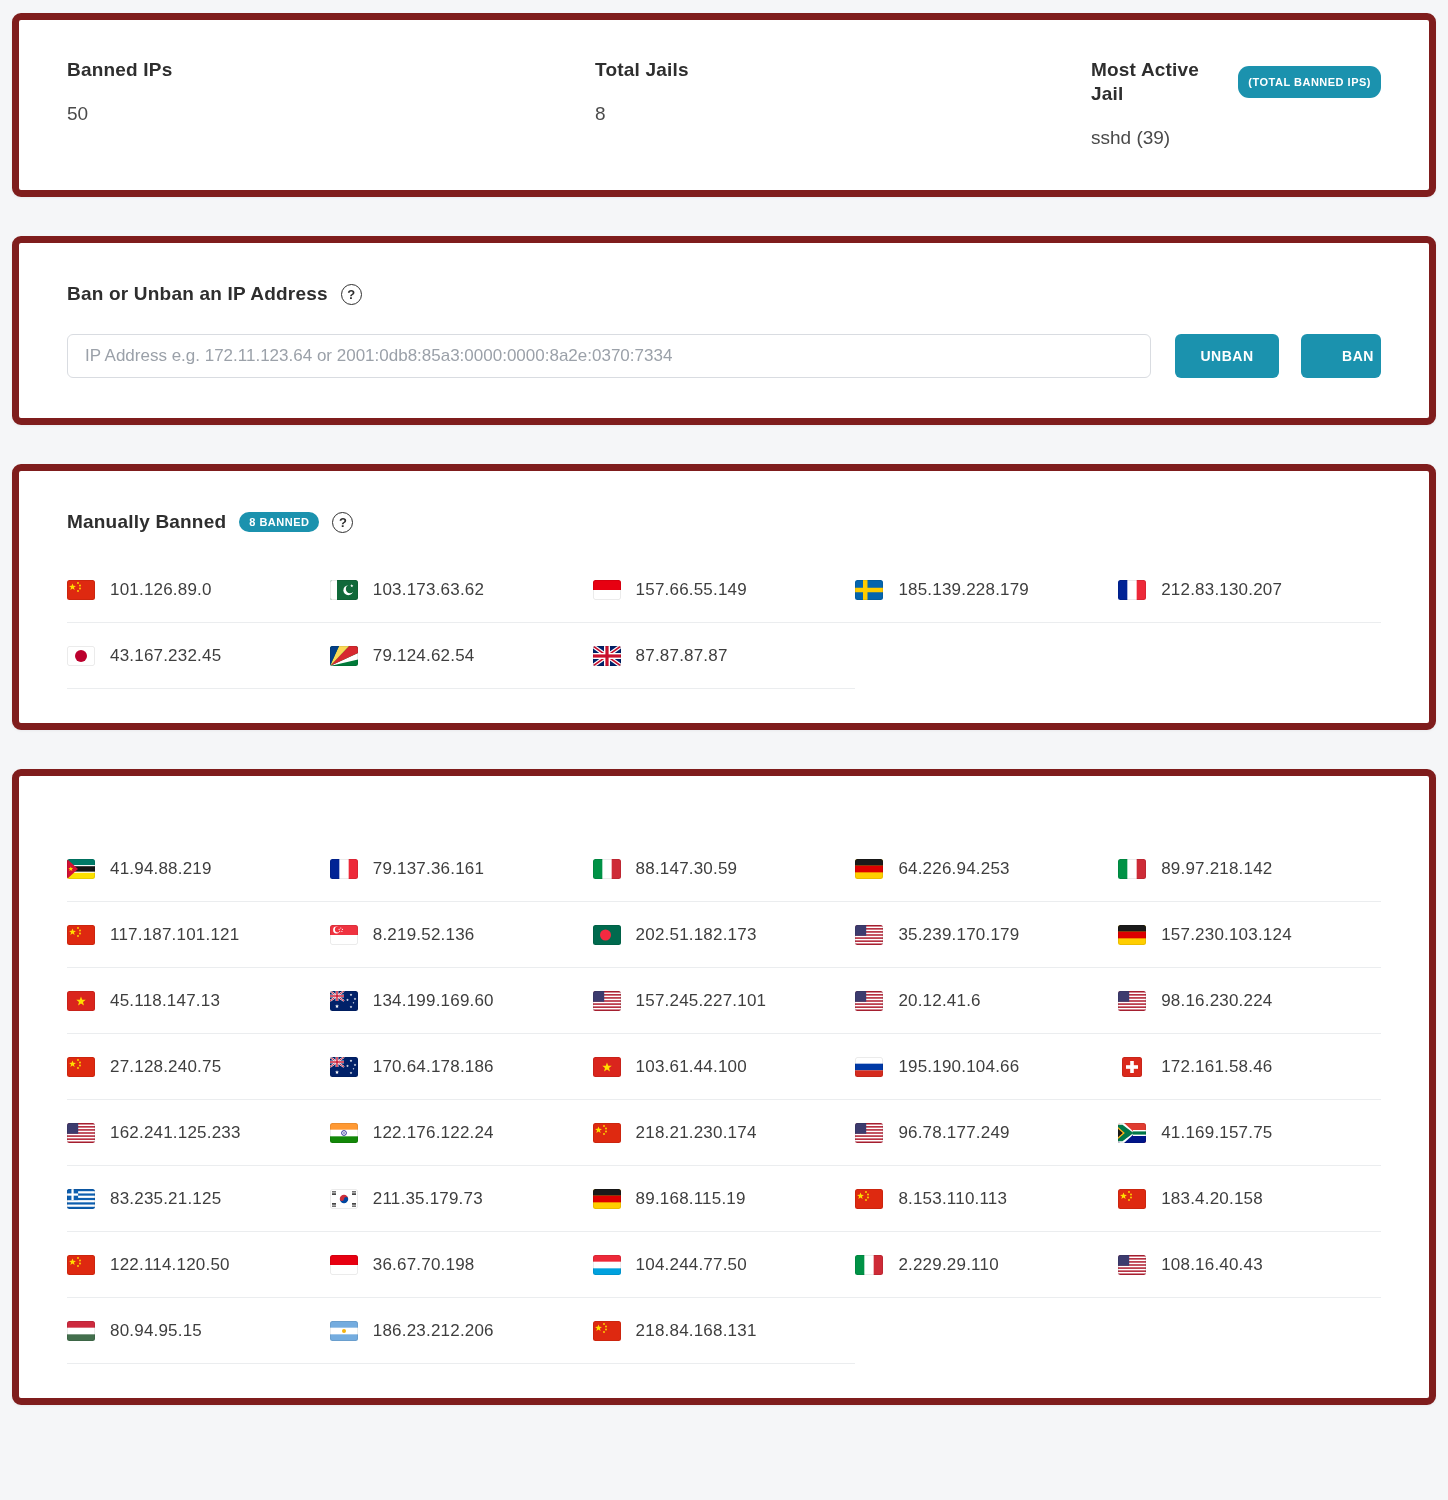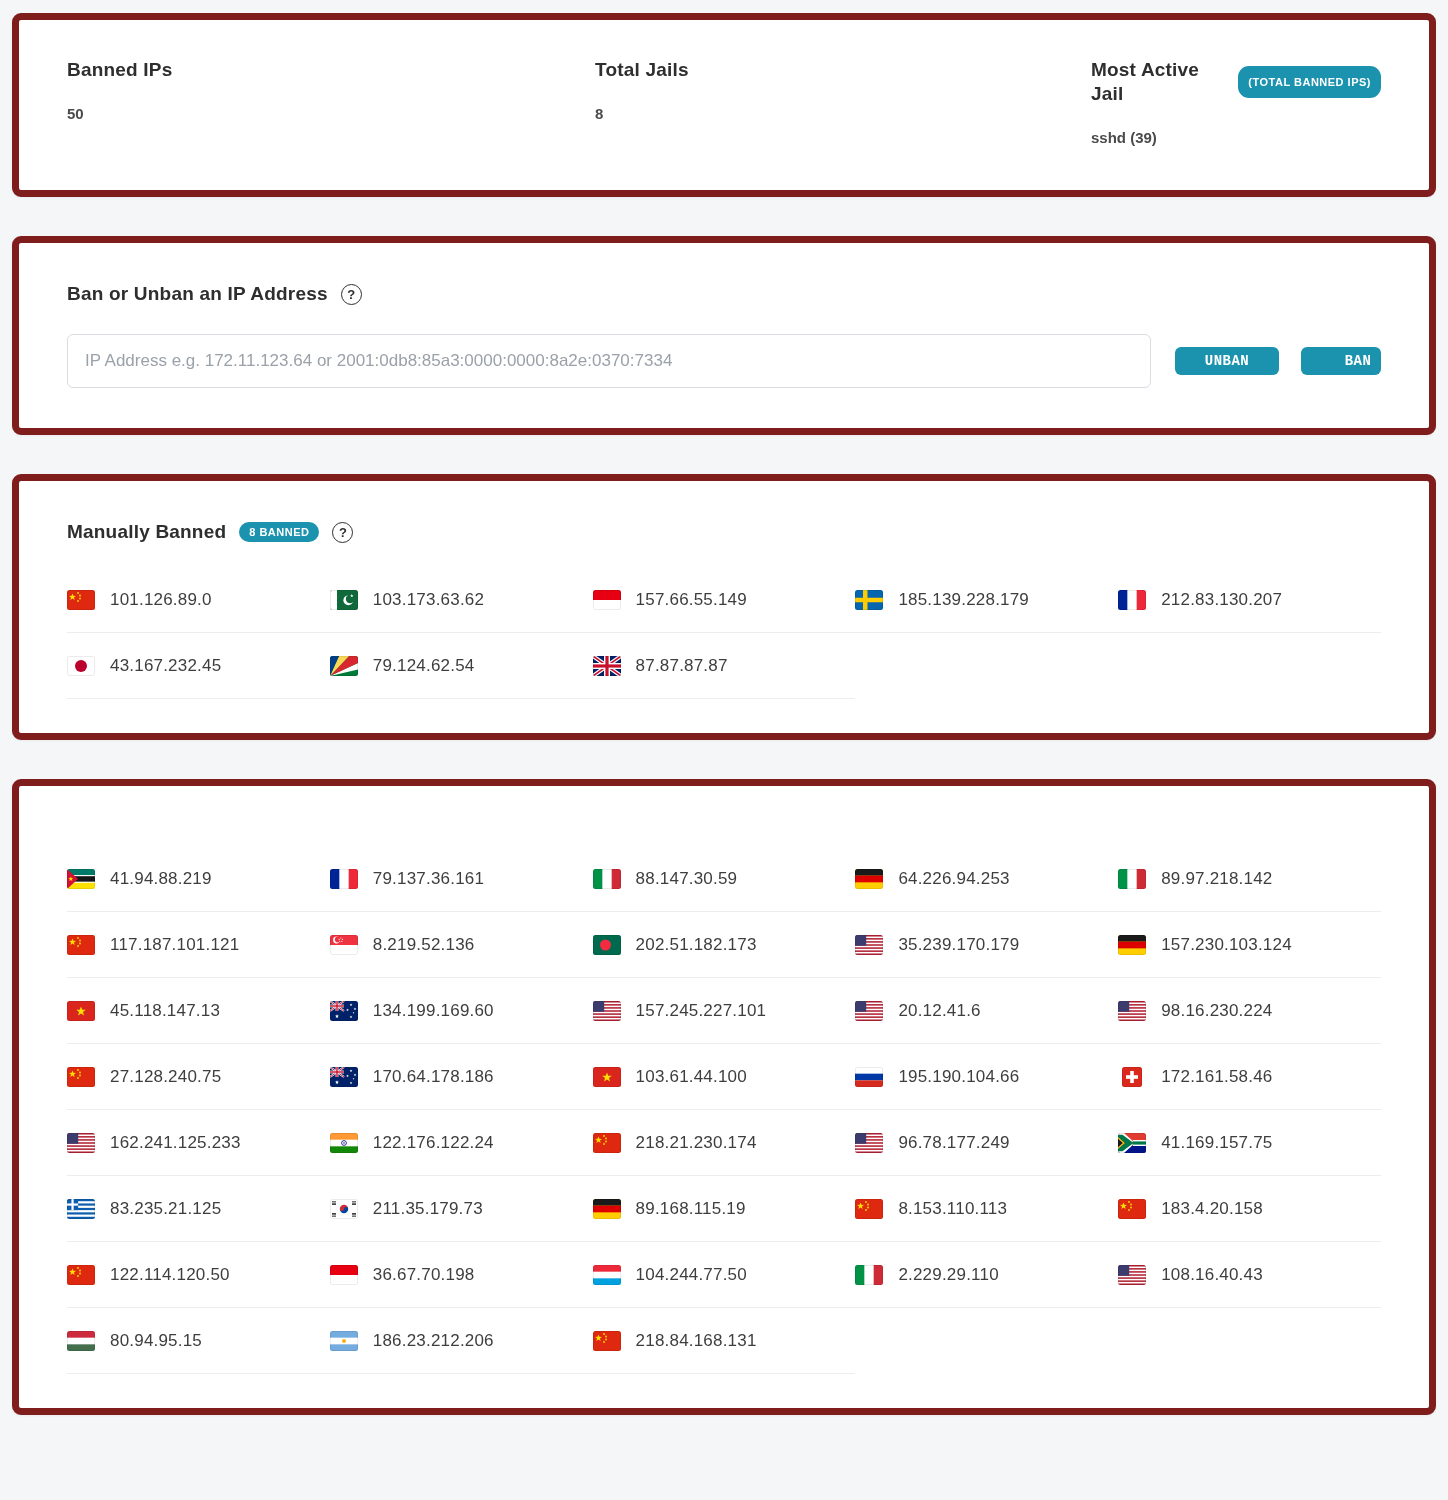--- a/index.html
+++ b/index.html
@@ -20,21 +20,21 @@
   .card {
     background: #ffffff;
     border: 7px solid #7f1d1d;
     border-radius: 9px;
     box-shadow: 0 1px 3px rgba(16,24,40,.05);
   }
 
   
   .stats-card { padding: 38px 48px 40px 48px; display: grid; grid-template-columns: 528px 1fr 290px; }
   .stat-label { font-size: 19px; font-weight: 700; color: #2e2e2e; letter-spacing: .2px; line-height: 24px; display: flex; align-items: center; gap: 12px; }
-  .stat-value { margin-top: 20px; font-size: 15px; color: #4a4a4a; line-height: 24px; font-weight: bold; }
+  .stat-value { margin-top: 20px; font-size: 19px; color: #4a4a4a; line-height: 24px; }
 
   
   .badge {
     display: inline-block;
     background: var(--accent, #1b92ae);
     color: #fff;
     font-size: 11px;
     font-weight: 700;
     letter-spacing: .5px;
     padding: 4px 10px;
@@ -50,40 +50,40 @@
     cursor: pointer; flex: 0 0 auto;
   }
 
   
   .form-card { padding: 38px 48px 40px 48px; }
   .title-row { display: flex; align-items: center; gap: 13px; }
   .section-title { font-size: 19px; font-weight: 700; color: #2e2e2e; letter-spacing: .2px; line-height: 26px; }
   .form-row { margin-top: 27px; display: flex; align-items: center; }
   .ip-input {
     flex: 1 1 auto;
-    height: 54px;
+    height: 44px;
     border: 1px solid #d9dce1;
     border-radius: 6px;
     padding: 16px 17px;
     font-size: 17px;
     font-family: "Liberation Sans", sans-serif;
     color: #333;
     outline: none;
   }
   .ip-input::placeholder { color: #9ba1a9; }
   .btn {
     background: var(--accent, #1b92ae);
     color: #fff;
-    font-family: Liberation Mono, monospace;
+    font-family: Liberation Sans, sans-serif;
     font-weight: 700;
     font-size: 14px;
     letter-spacing: .5px;
     border: none;
     border-radius: 6px;
-    height: 28px;
+    height: 44px;
     cursor: pointer;
   }
   .btn-unban { width: 104px; margin-left: 24px; }
   .btn-ban   { width: 80px;  margin-left: 22px; padding-left: 40px; }
 
   
   .jail-card { padding: 38px 48px 34px 48px; }
   .ip-grid { display: grid; grid-template-columns: repeat(5, 1fr); margin-top: 22px; }
   .ip-cell { display: flex; align-items: center; gap: 15px; height: 66px; border-bottom: 1px solid #ebedef; }
   .flag { display: inline-flex; width: 28px; justify-content: center; flex: 0 0 auto; }

